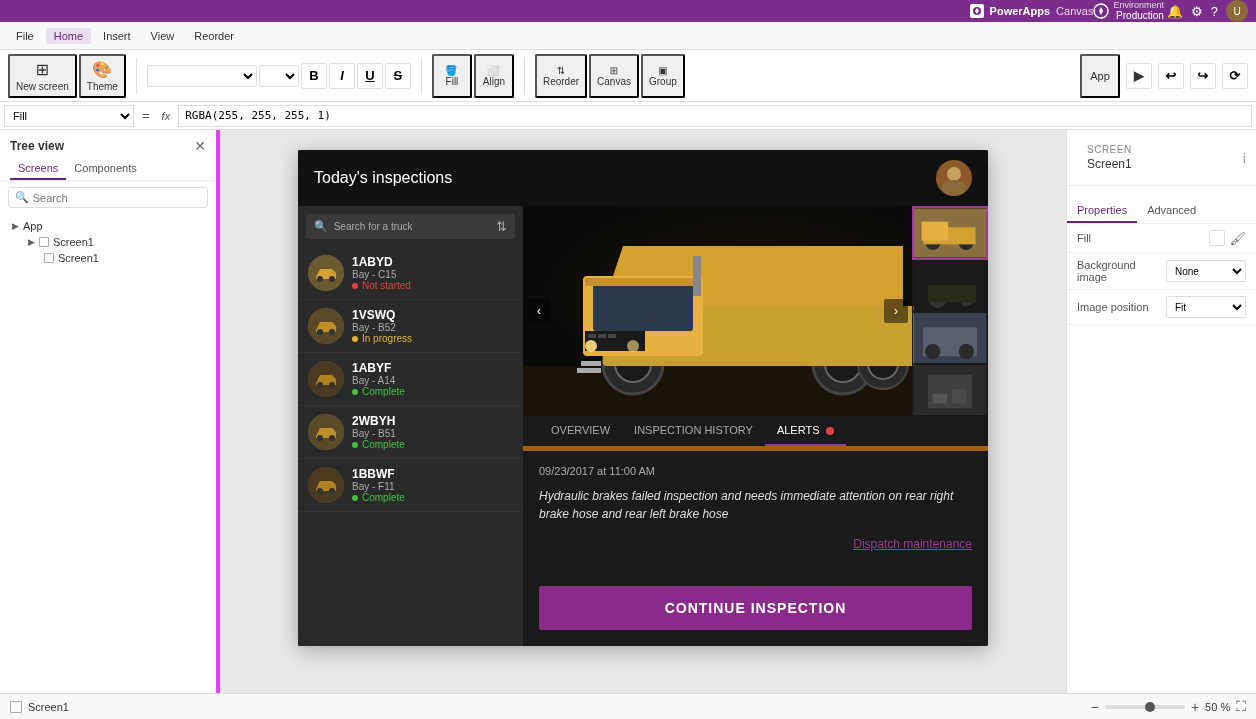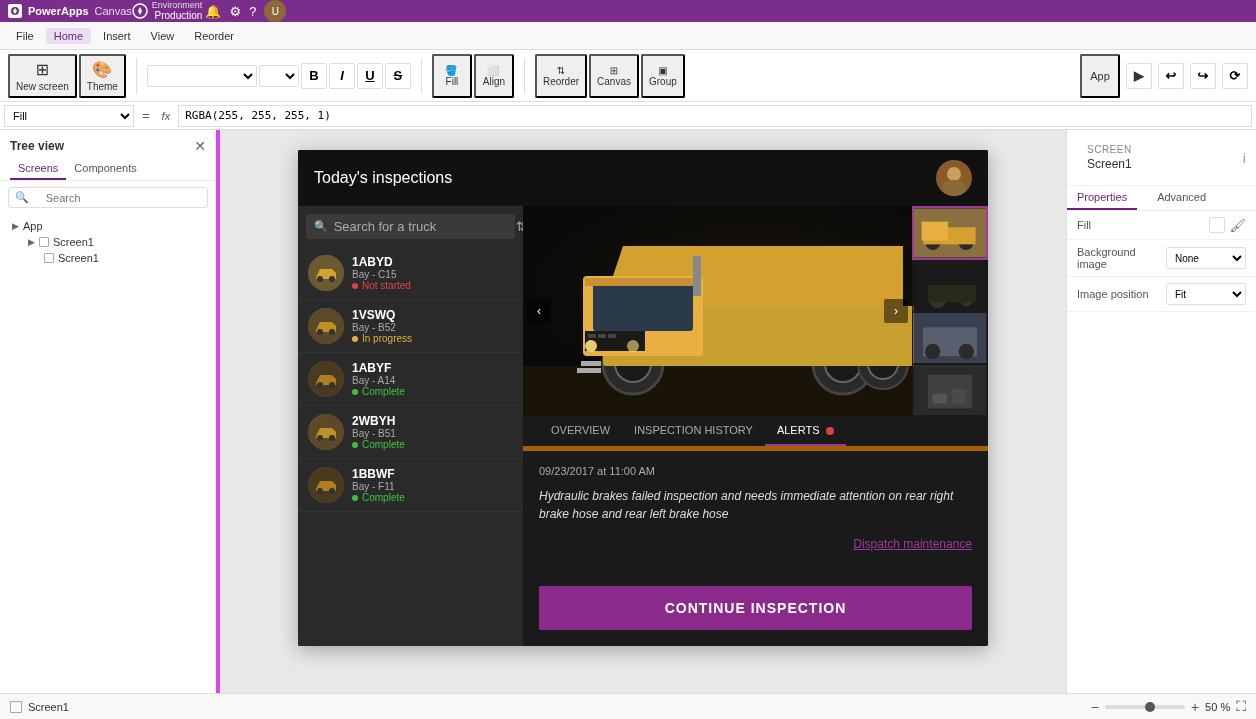--- a/index.html
+++ b/index.html
@@ -1,19 +1,19 @@
 <!DOCTYPE html>
 <html><head>
   <meta charset="utf-8">
   <style>
     * { margin: 0; padding: 0; box-sizing: border-box; }
     body { width: 1256px; height: 719px; font-family: 'Segoe UI', sans-serif; overflow: hidden; background: #f0f0f0; }
 
     
-    .top-bar { height: 22px; background: #7b2d8b; display: flex; align-items: center; padding: 0 8px; justify-content: flex-start; }
+    .top-bar { height: 22px; background: #7b2d8b; display: flex; align-items: center; padding: 0 8px; justify-content: flex-end; }
     .top-bar-left { display: flex; align-items: center; gap: 6px; }
     .top-bar-brand { color: white; font-size: 11px; font-weight: 600; display: flex; align-items: center; gap: 6px; }
     .top-bar-brand-icon { width: 14px; height: 14px; background: white; border-radius: 2px; display: flex; align-items: center; justify-content: center; }
     .top-bar-right { display: flex; align-items: center; gap: 3px; color: white; font-size: 11px; }
     .env-badge { display: flex; align-items: center; gap: 4px; }
     .env-text { font-size: 10px; line-height: 1.2; text-align: right; }
     .env-label { color: #ddd; font-size: 9px; }
     .top-bar-icons { display: flex; gap: 8px; align-items: center; }
     .top-icon { color: white; font-size: 13px; cursor: pointer; }
 
@@ -66,21 +66,21 @@
     .app-header { background: #111; padding: 10px 16px; display: flex; align-items: center; justify-content: space-between; }
     .app-header-title { color: white; font-size: 16px; font-weight: 500; }
     .app-avatar { width: 36px; height: 36px; border-radius: 50%; background: #8b5a2b; overflow: hidden; display: flex; align-items: center; justify-content: center; }
 
     
     .app-body { display: flex; height: 440px; }
 
     
     .truck-list { width: 225px; background: #2a2a2a; display: flex; flex-direction: column; }
     .truck-search { margin: 8px; display: flex; align-items: center; background: #3a3a3a; border-radius: 3px; padding: 5px 8px; gap: 6px; }
-    .truck-search-input { background: none; border: none; outline: none; color: white; font-size: 13px; flex: 1; }
+    .truck-search-input { background: none; border: none; outline: none; color: white; font-size: 10px; flex: 1; }
     .truck-search-input::placeholder { color: #aaa; }
     .truck-item { display: flex; align-items: center; gap: 8px; padding: 8px 10px; cursor: pointer; border-bottom: 1px solid #333; }
     .truck-avatar { width: 36px; height: 36px; border-radius: 50%; overflow: hidden; background: #555; flex-shrink: 0; }
     .truck-info { flex: 1; }
     .truck-id { color: white; font-size: 12px; font-weight: 600; }
     .truck-bay { color: #aaa; font-size: 10px; }
     .truck-status { font-size: 10px; display: flex; align-items: center; gap: 4px; }
     .status-dot { width: 6px; height: 6px; border-radius: 50%; }
     .status-dot.red { background: #e04040; }
     .status-dot.yellow { background: #e0b040; }
@@ -110,21 +110,21 @@
     .alert-timestamp { color: #aaa; font-size: 11px; margin-bottom: 10px; }
     .alert-message { color: #ddd; font-size: 12px; line-height: 1.5; margin-bottom: 14px; font-style: italic; }
     .dispatch-link { color: #9b3a9b; font-size: 12px; text-align: right; cursor: pointer; text-decoration: underline; }
 
     
     .continue-btn { background: #8b2a8b; color: white; text-align: center; padding: 14px; font-size: 14px; font-weight: 600; letter-spacing: 1px; cursor: pointer; margin: 0 16px 16px; border-radius: 2px; }
 
     
     .right-panel { width: 190px; background: #fff; border-left: 1px solid #ddd; display: flex; flex-direction: column; }
     .right-panel-header { padding: 8px 10px; border-bottom: 1px solid #eee; display: flex; justify-content: space-between; align-items: center; }
-    .properties-tabs { display: flex; gap: 10px; border-bottom: 1px solid #eee; }
+    .properties-tabs { display: flex; gap: 0; border-bottom: 1px solid #eee; margin-top: 13px; }
     .properties-tab { font-size: 11px; padding: 5px 10px; cursor: pointer; color: #555; border-bottom: 2px solid transparent; }
     .properties-tab.active { color: #6b1f7a; border-bottom: 2px solid #6b1f7a; }
     .property-row { display: flex; align-items: center; justify-content: space-between; padding: 6px 10px; border-bottom: 1px solid #f0f0f0; }
     .property-label { font-size: 11px; color: #555; }
     .property-value { display: flex; align-items: center; gap: 4px; }
     .property-select { height: 22px; font-size: 10px; border: 1px solid #ddd; border-radius: 2px; padding: 0 4px; background: white; min-width: 80px; }
     .property-paint { width: 16px; height: 16px; border: 1px solid #ddd; border-radius: 2px; cursor: pointer; }
     .screen-label { font-size: 10px; color: #888; text-transform: uppercase; letter-spacing: 0.5px; padding: 6px 10px 2px; }
     .screen-name { font-size: 12px; font-weight: 500; color: #333; padding: 0 10px 6px; }
 
@@ -264,21 +264,21 @@
     <div class="tree-header">
       <span class="tree-title">Tree view</span>
       <span style="color:#666;font-size:14px;cursor:pointer;">✕</span>
     </div>
     <div class="tree-tabs">
       <div class="tree-tab active">Screens</div>
       <div class="tree-tab">Components</div>
     </div>
     <div class="search-box">
       <span style="color:#999;font-size:11px;">🔍</span>
-      <input style="border: none; outline: none; font-size: 11px; flex: 1 1 0%; margin-left: 13px;" placeholder="Search">
+      <input style="border: none; outline: none; font-size: 11px; flex: 1 1 0%;" placeholder="Search">
     </div>
     <div class="tree-section">
       <div class="tree-item">
         <span class="tree-arrow">▶</span>
         <span class="tree-item-label">App</span>
       </div>
       <div class="tree-indent">
         <div class="tree-item">
           <span class="tree-arrow">▶</span>
           <span class="tree-checkbox"></span>

